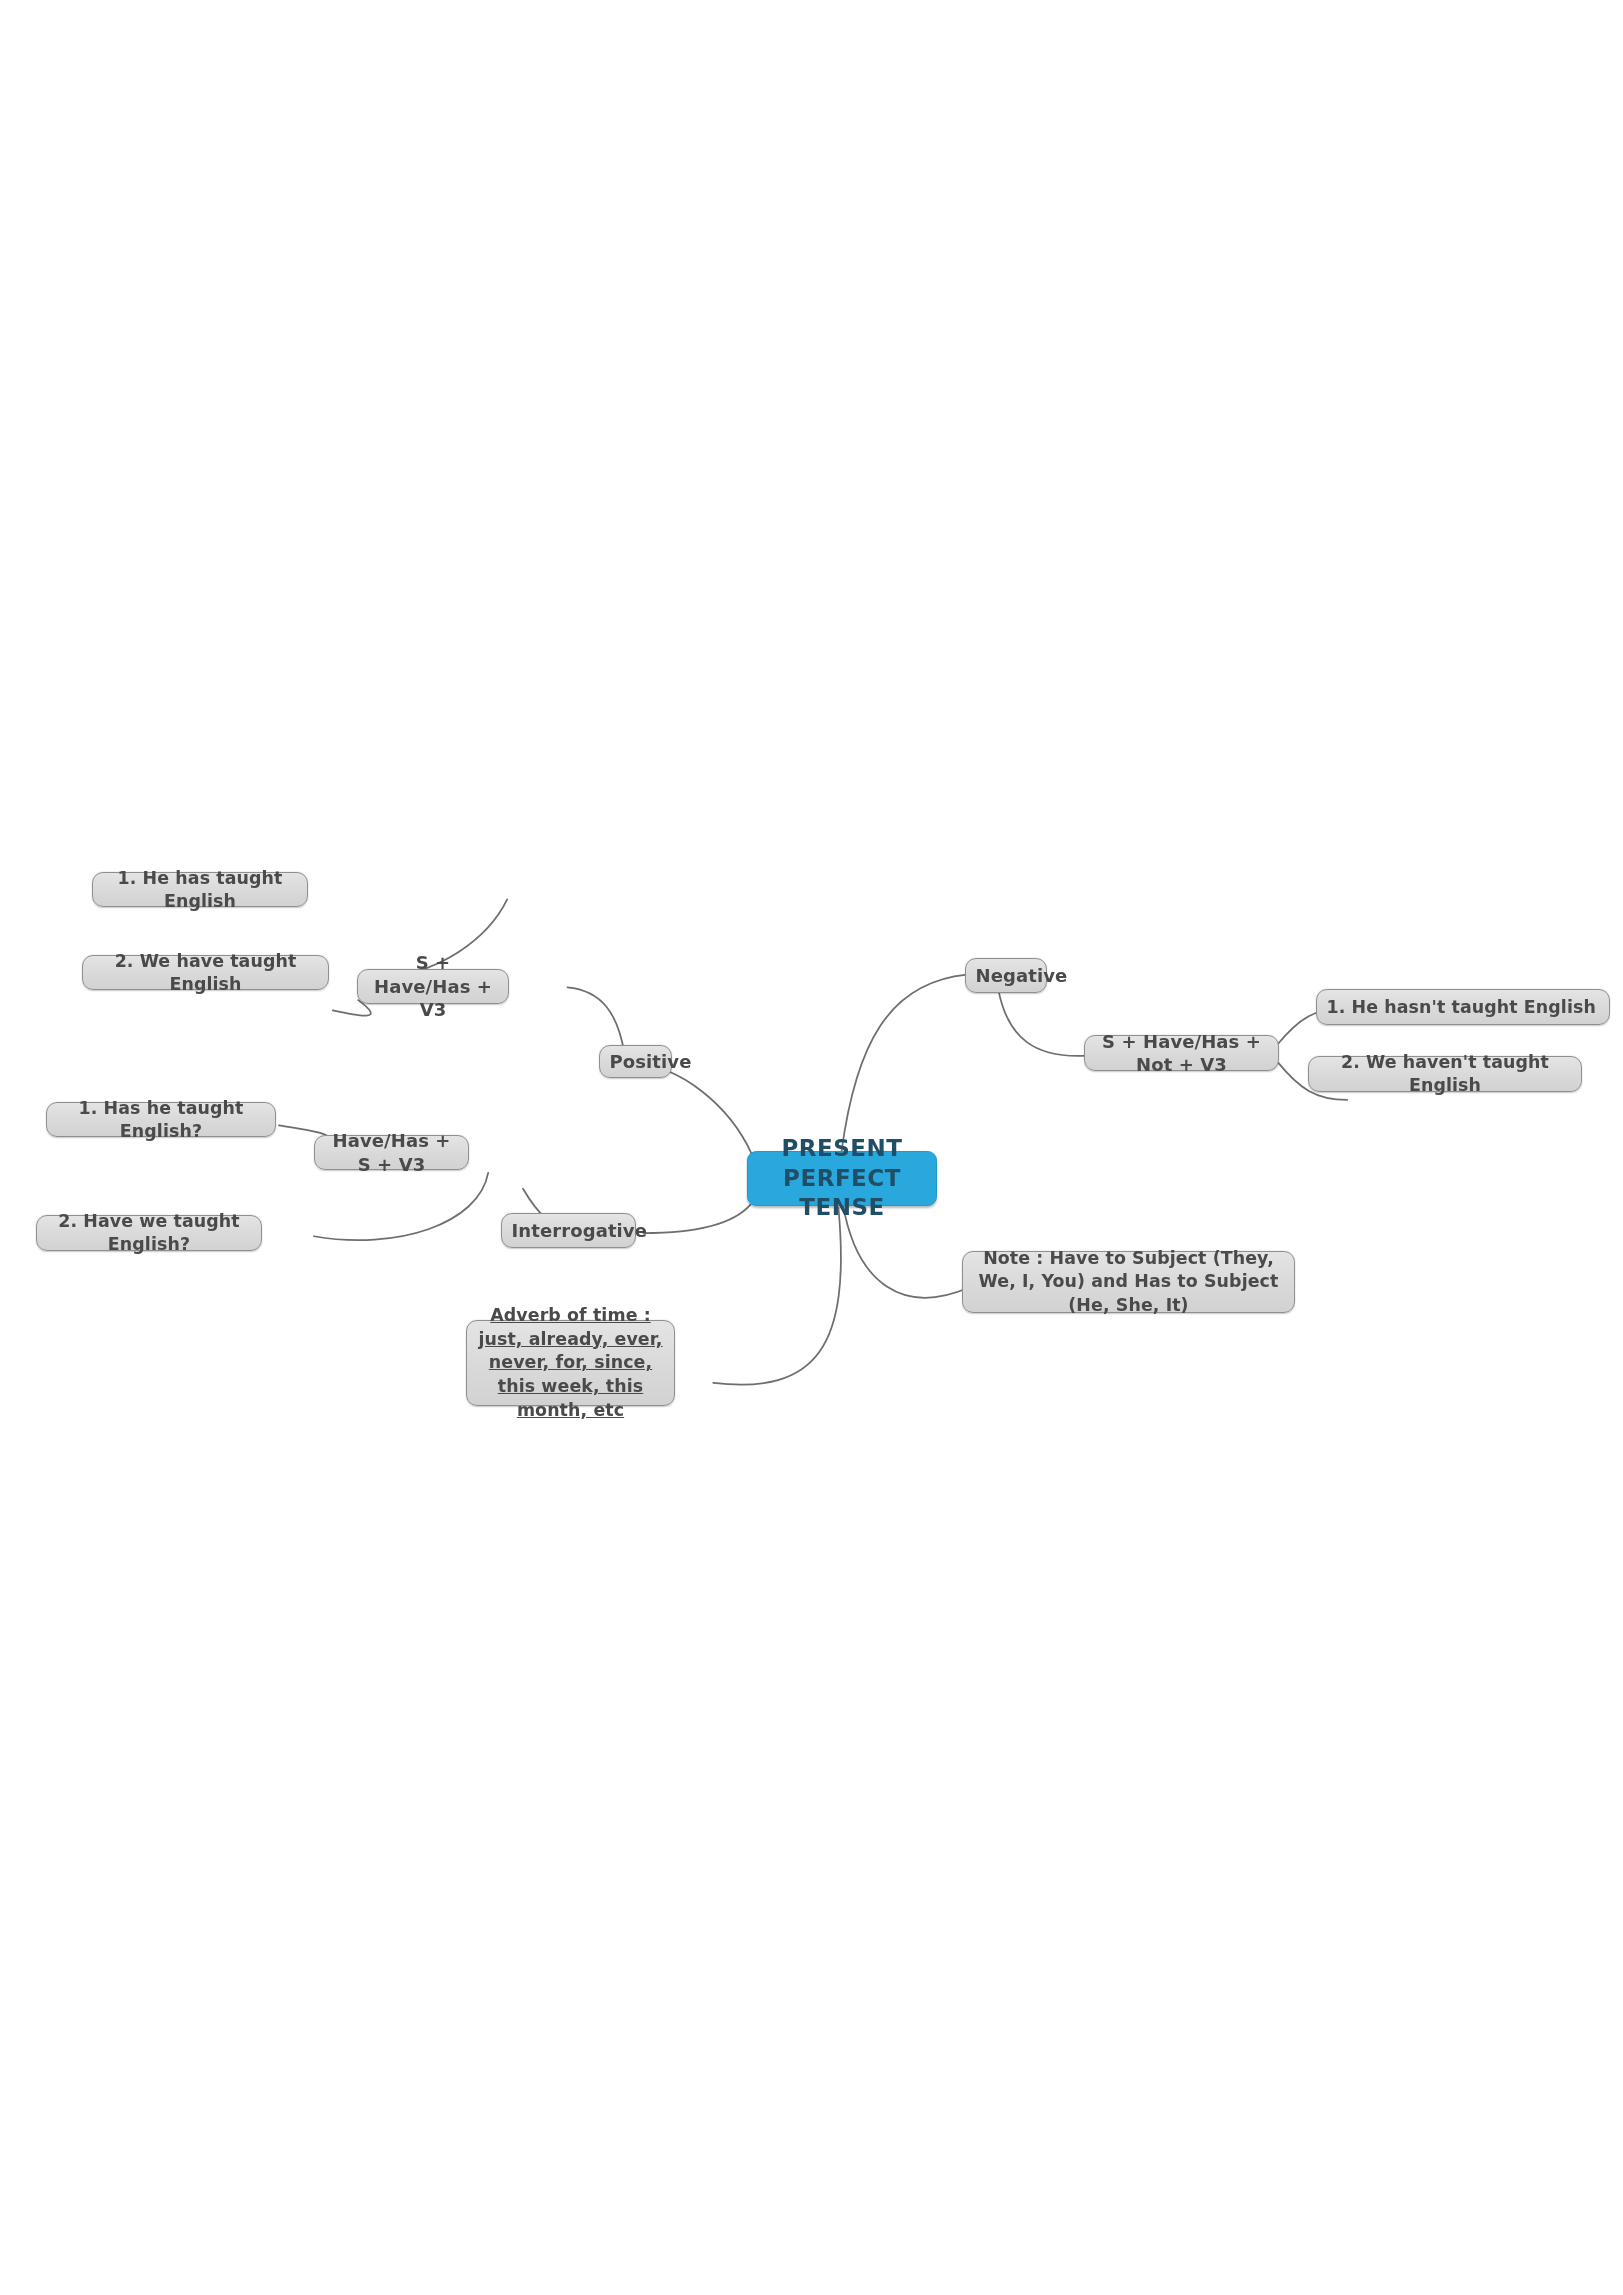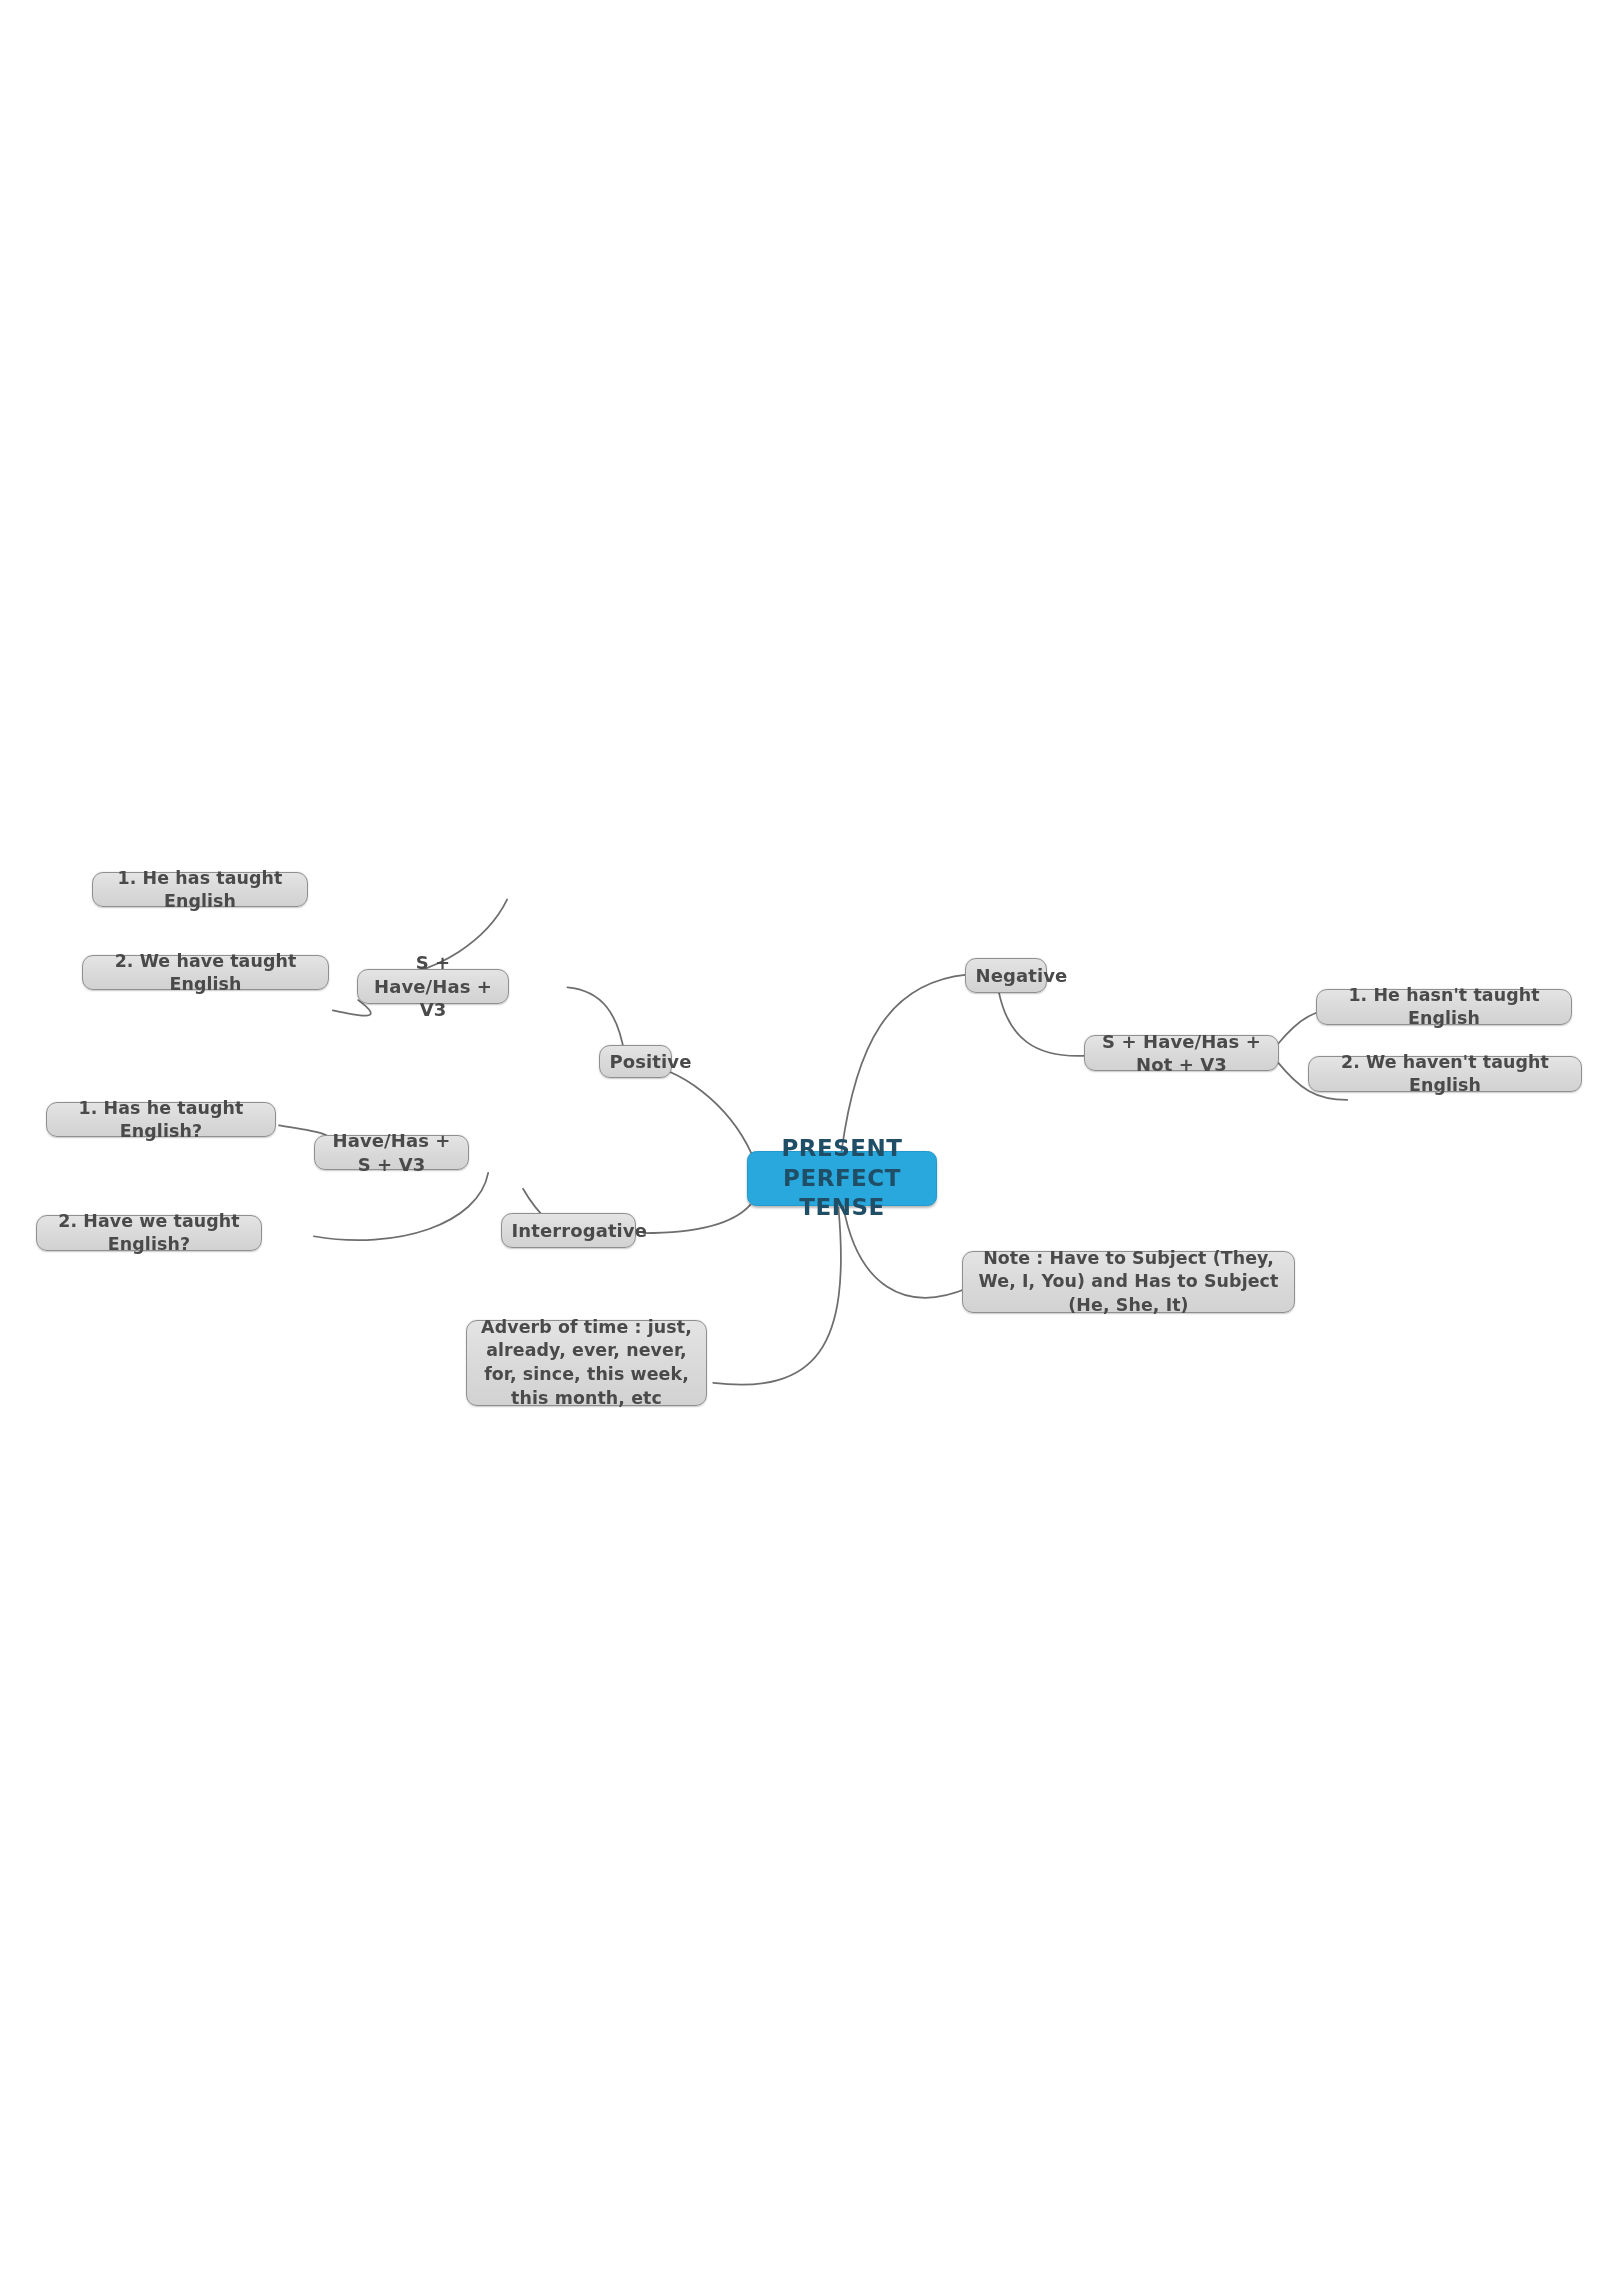--- a/index.html
+++ b/index.html
@@ -134,29 +134,29 @@
   </div>
 
   <div class="node lvl1" style="left:965px; top:958px; width:82px; height:35px;">
     <span>Negative</span>
   </div>
 
   <div class="node lvl2" style="left:1084px; top:1035px; width:195px; height:36px;">
     <span>S + Have/Has + Not + V3</span>
   </div>
 
-  <div class="node leaf" style="left:1316px; top:989px; width:256px; height:36px;">
+  <div class="node leaf" style="left:1316px; top:989px; width:294px; height:36px;">
     <span>1. He hasn't taught English</span>
   </div>
 
   <div class="node leaf" style="left:1308px; top:1056px; width:274px; height:36px;">
     <span>2. We haven't taught English</span>
   </div>
 
-  <div class="node leaf multiline" style="left:466px; top:1320px; width:241px; height:86px;">
+  <div class="node leaf multiline" style="left:466px; top:1320px; width:209px; height:86px;text-decoration:underline;">
     <span>Adverb of time : just, already, ever, never, for, since, this week, this month, etc</span>
   </div>
 
   <div class="node leaf multiline" style="left:962px; top:1251px; width:333px; height:62px;">
     <span>Note : Have to Subject (They, We, I, You) and Has to Subject (He, She, It)</span>
   </div>
 
 </div>
 
 

